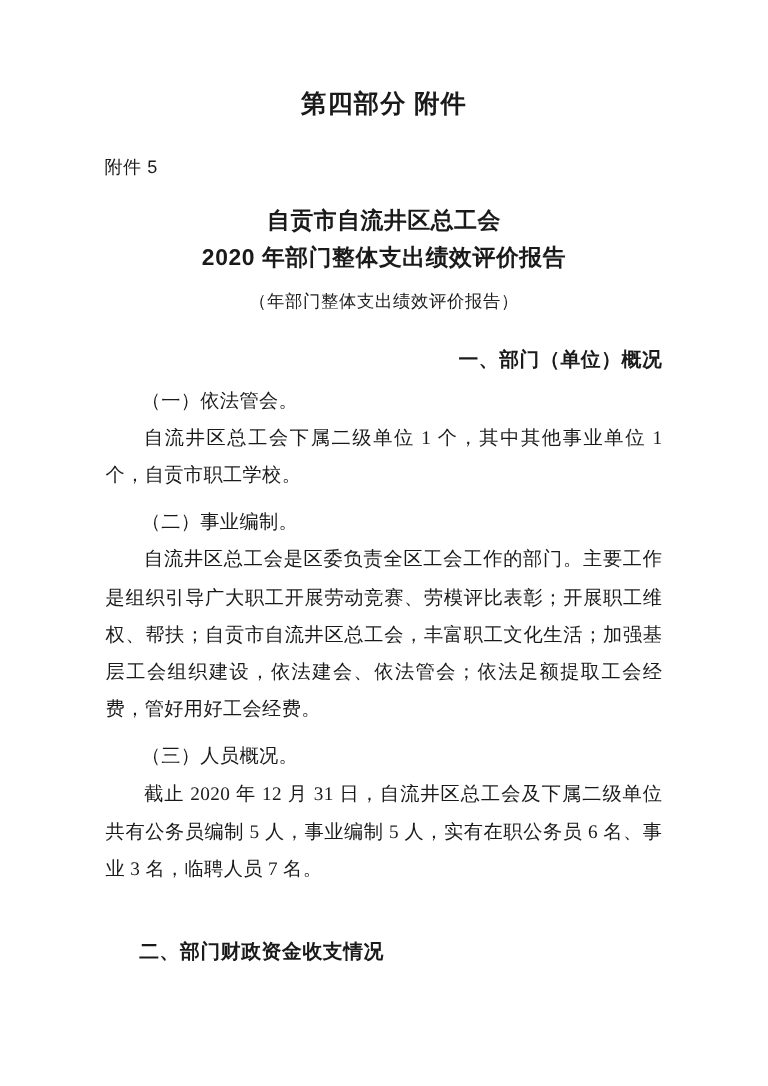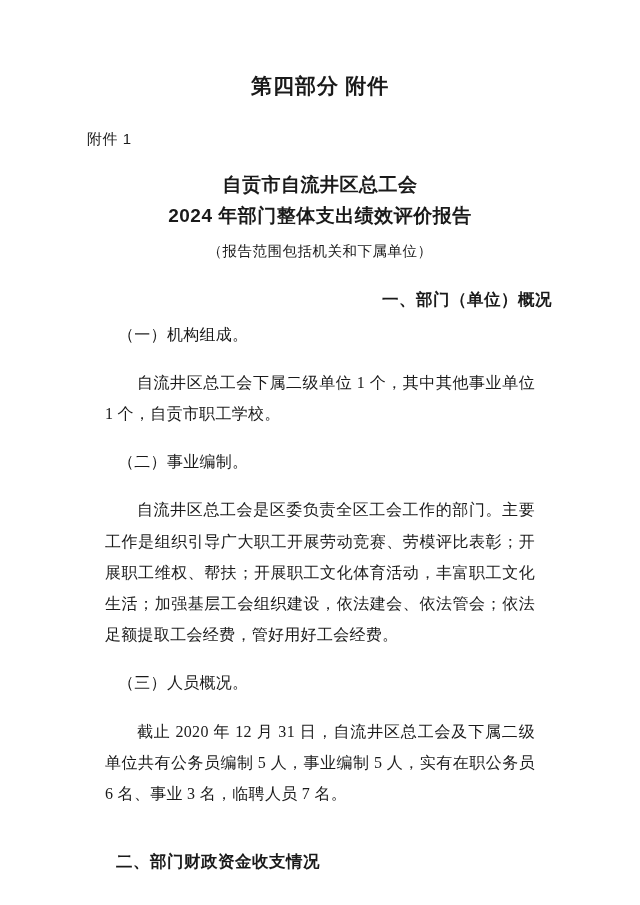--- a/index.html
+++ b/index.html
@@ -66,56 +66,56 @@
     font-size: 16px;
     margin-top: 8px;
     margin-bottom: 0;
     text-indent: 30px;
     line-height: 1.95;
     letter-spacing: 0.3px;
   }
   .body-para {
     font-size: 16px;
     line-height: 1.95;
-    margin: 17px;
+    margin: 0;
     text-indent: 32px;
     text-align: justify;
     letter-spacing: 0.3px;
   }
   .section-heading-last {
     font-size: 16.5px;
     font-weight: bold;
     margin-top: 42px;
     text-indent: 28px;
     font-family: Liberation Serif, serif;
     letter-spacing: 0.5px;
   }
 </style>
 </head>
 <body>
 
 <div class="page">
 
   <div class="part-title">第四部分  附件</div>
 
-  <div class="attach-label">附件 1</div>
+  <div class="attach-label">附件 5</div>
 
   <div class="doc-title">
     <div>自贡市自流井区总工会</div>
-    <div>2024 年部门整体支出绩效评价报告</div>
+    <div>2020 年部门整体支出绩效评价报告</div>
   </div>
 
-  <div class="doc-subtitle">（报告范围包括机关和下属单位）</div>
+  <div class="doc-subtitle">（年部门整体支出绩效评价报告）</div>
 
   <div class="section-heading">一、部门（单位）概况</div>
 
-  <div class="sub-heading">（一）机构组成。</div>
+  <div class="sub-heading">（一）依法管会。</div>
   <p class="body-para">自流井区总工会下属二级单位 1 个，其中其他事业单位 1 个，自贡市职工学校。</p>
 
   <div class="sub-heading">（二）事业编制。</div>
-  <p class="body-para">自流井区总工会是区委负责全区工会工作的部门。主要工作是组织引导广大职工开展劳动竞赛、劳模评比表彰；开展职工维权、帮扶；开展职工文化体育活动，丰富职工文化生活；加强基层工会组织建设，依法建会、依法管会；依法足额提取工会经费，管好用好工会经费。</p>
+  <p class="body-para">自流井区总工会是区委负责全区工会工作的部门。主要工作是组织引导广大职工开展劳动竞赛、劳模评比表彰；开展职工维权、帮扶；自贡市自流井区总工会，丰富职工文化生活；加强基层工会组织建设，依法建会、依法管会；依法足额提取工会经费，管好用好工会经费。</p>
 
   <div class="sub-heading">（三）人员概况。</div>
   <p class="body-para">截止 2020 年 12 月 31 日，自流井区总工会及下属二级单位共有公务员编制 5 人，事业编制 5 人，实有在职公务员 6 名、事业 3 名，临聘人员 7 名。</p>
 
   <div class="section-heading-last">二、部门财政资金收支情况</div>
 
 </div>
 
 </body></html>

